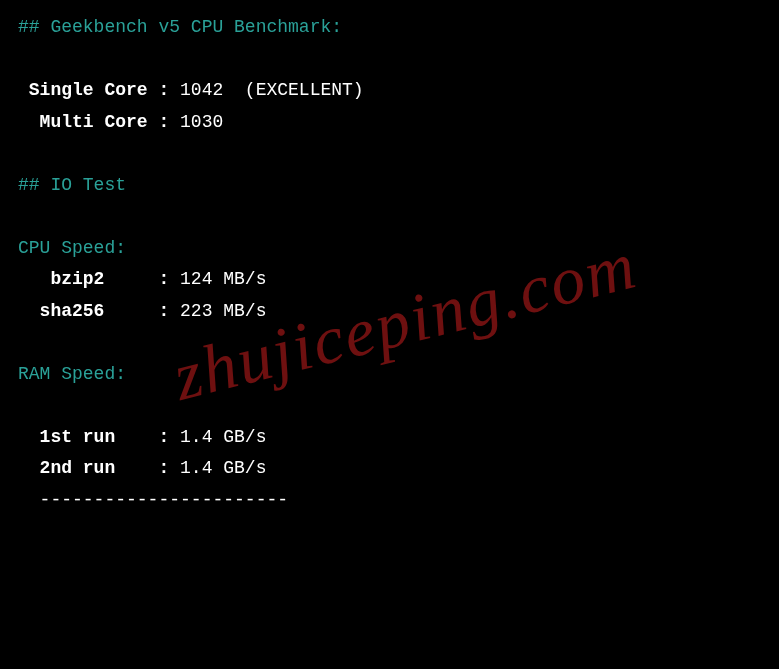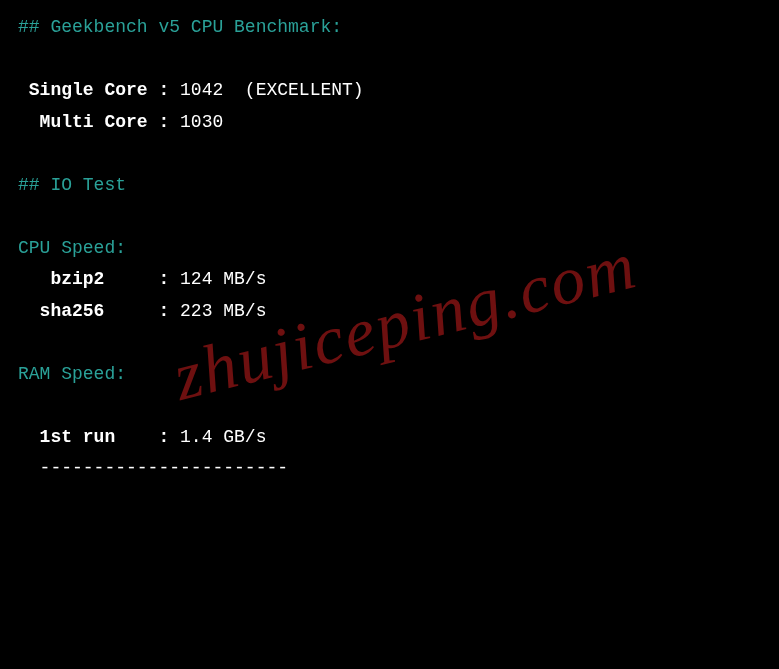--- a/index.html
+++ b/index.html
@@ -52,17 +52,18 @@
 
   <div class="row heading">CPU Speed:</div>
   <div class="row"><span class="label">   bzip2     : </span><span class="value">124 MB/s</span></div>
   <div class="row"><span class="label">  sha256     : </span><span class="value">223 MB/s</span></div>
 
   <div class="row">&nbsp;</div>
   <div class="row heading">RAM Speed:</div>
 
   <div class="row">&nbsp;</div>
   <div class="row"><span class="label">  1st run    : </span><span class="value">1.4 GB/s</span></div>
+  <div class="row"><span class="label">  2nd run    : </span><span class="value">1.4 GB/s</span></div>
   <div class="row">  -----------------------</div>
 
 </div>
 
 <div class="watermark">zhujiceping.com</div>
 
 </body></html>

